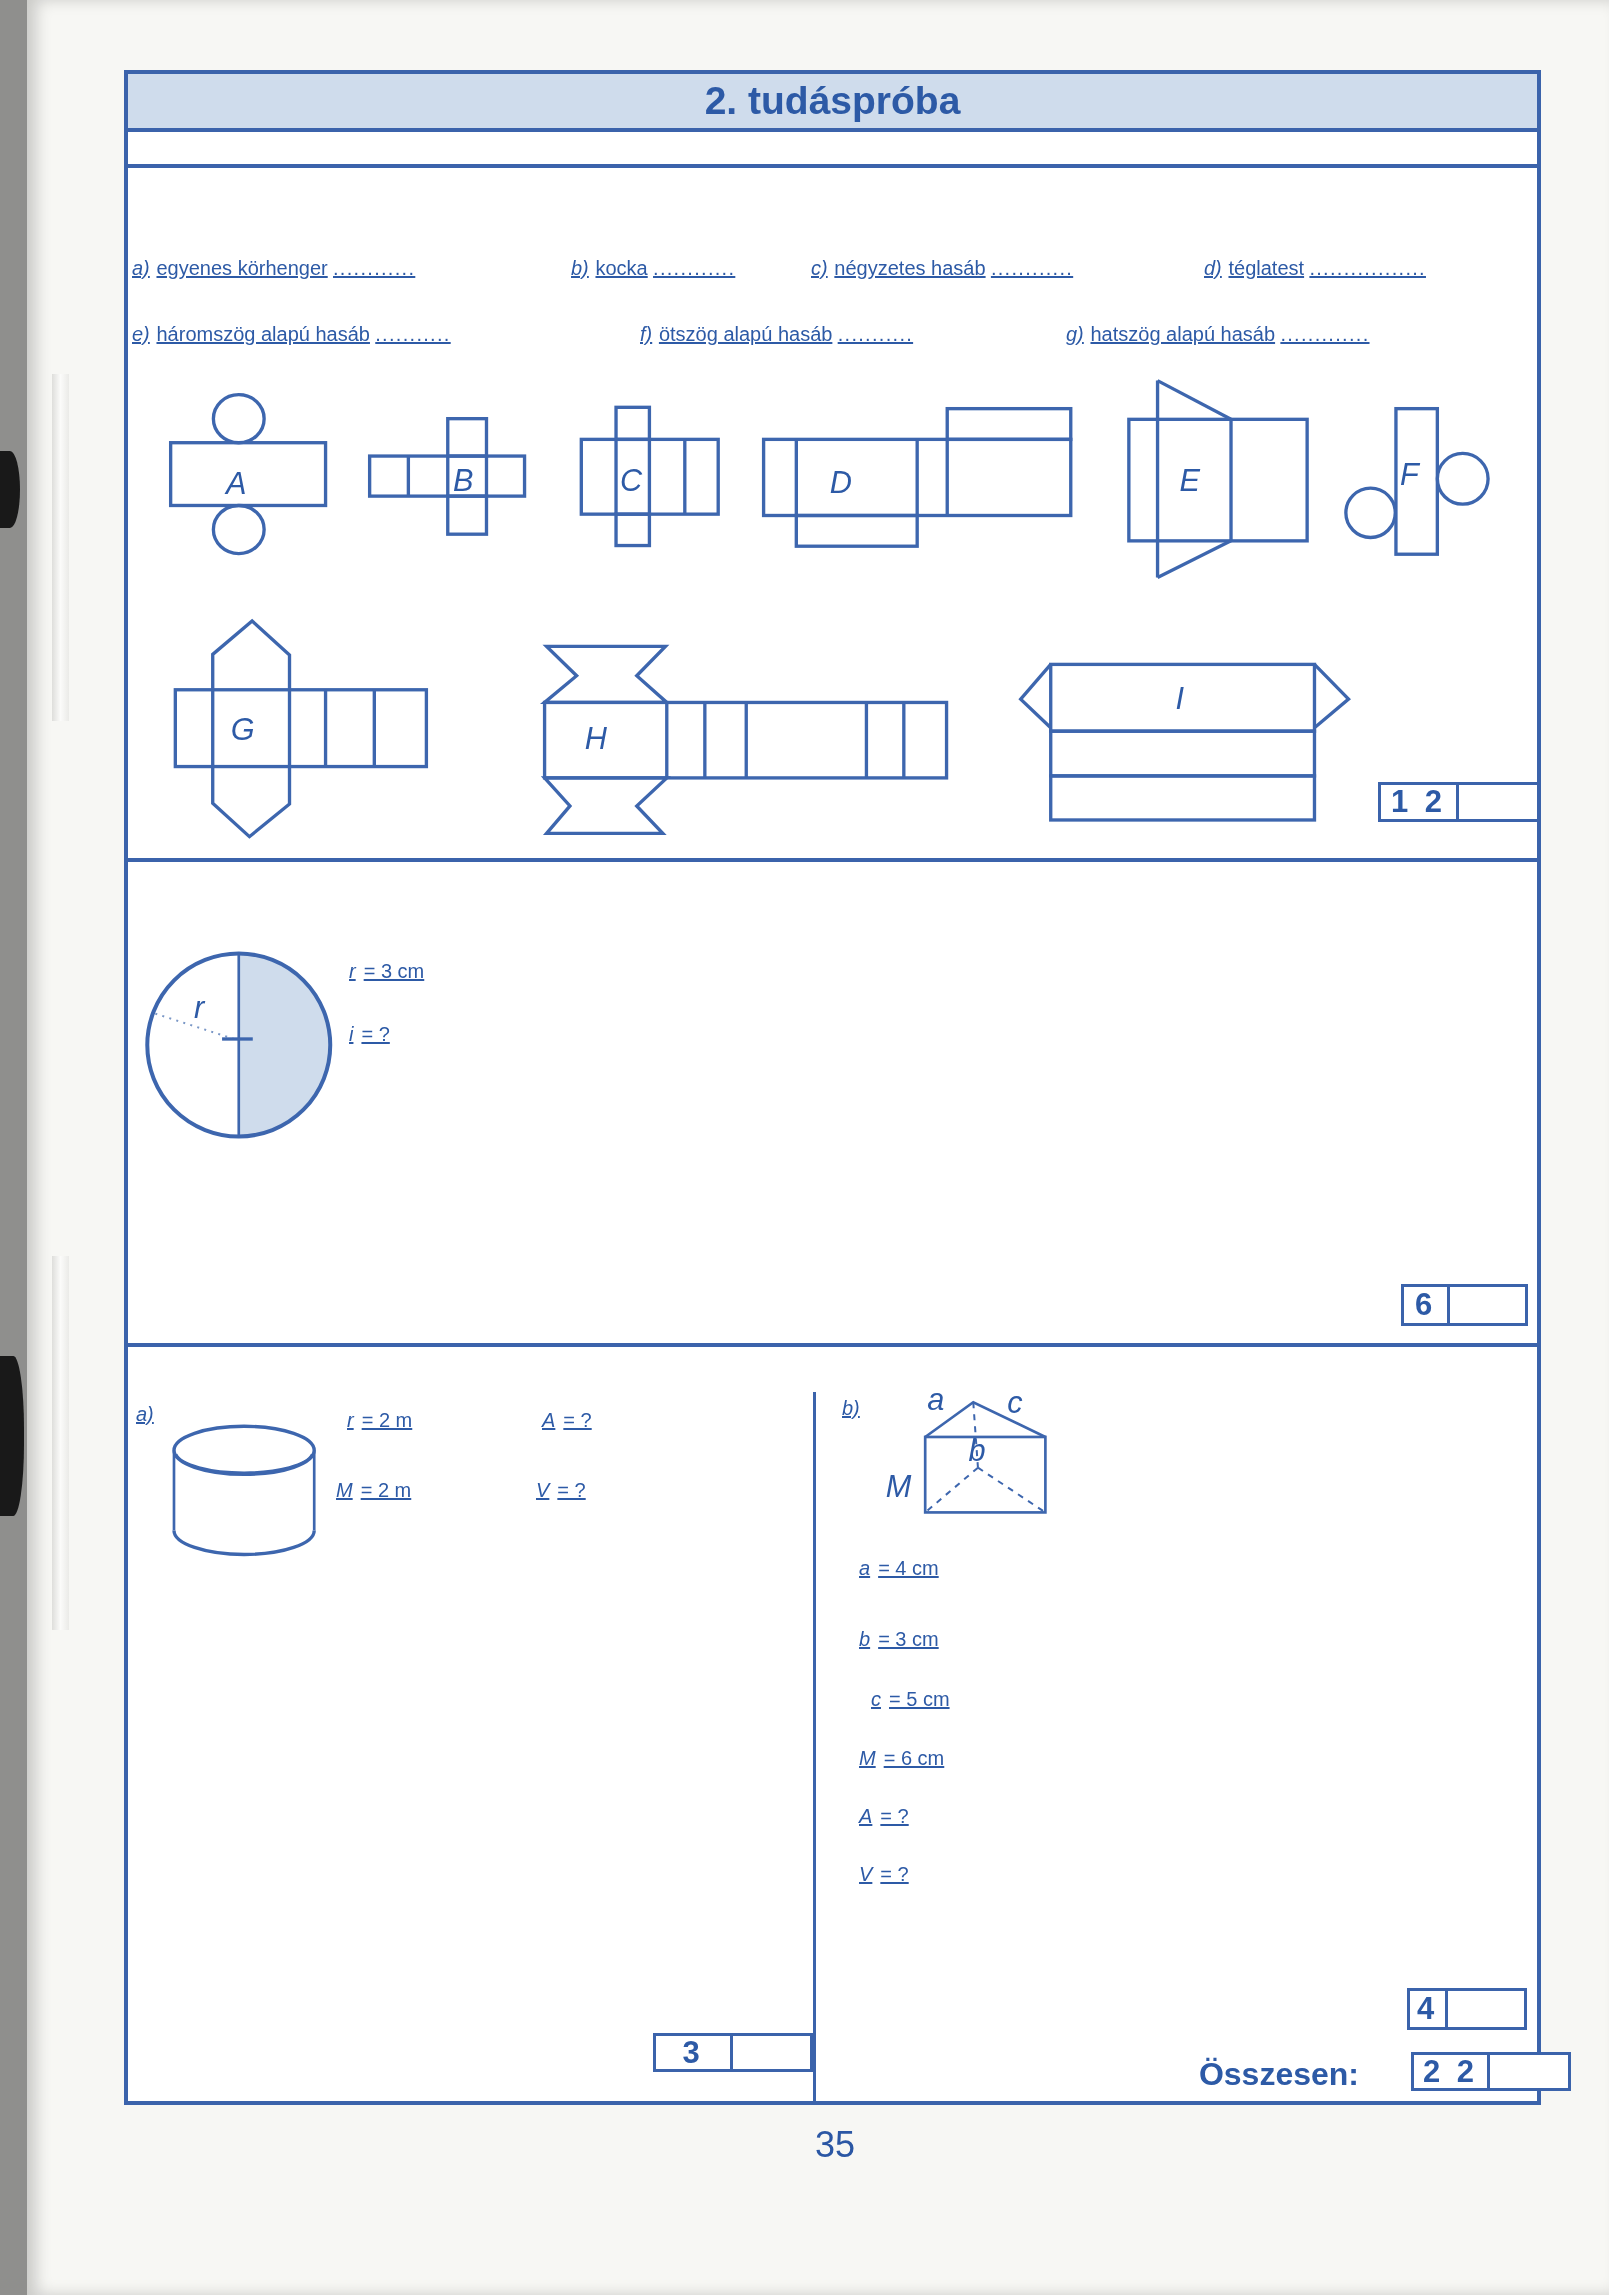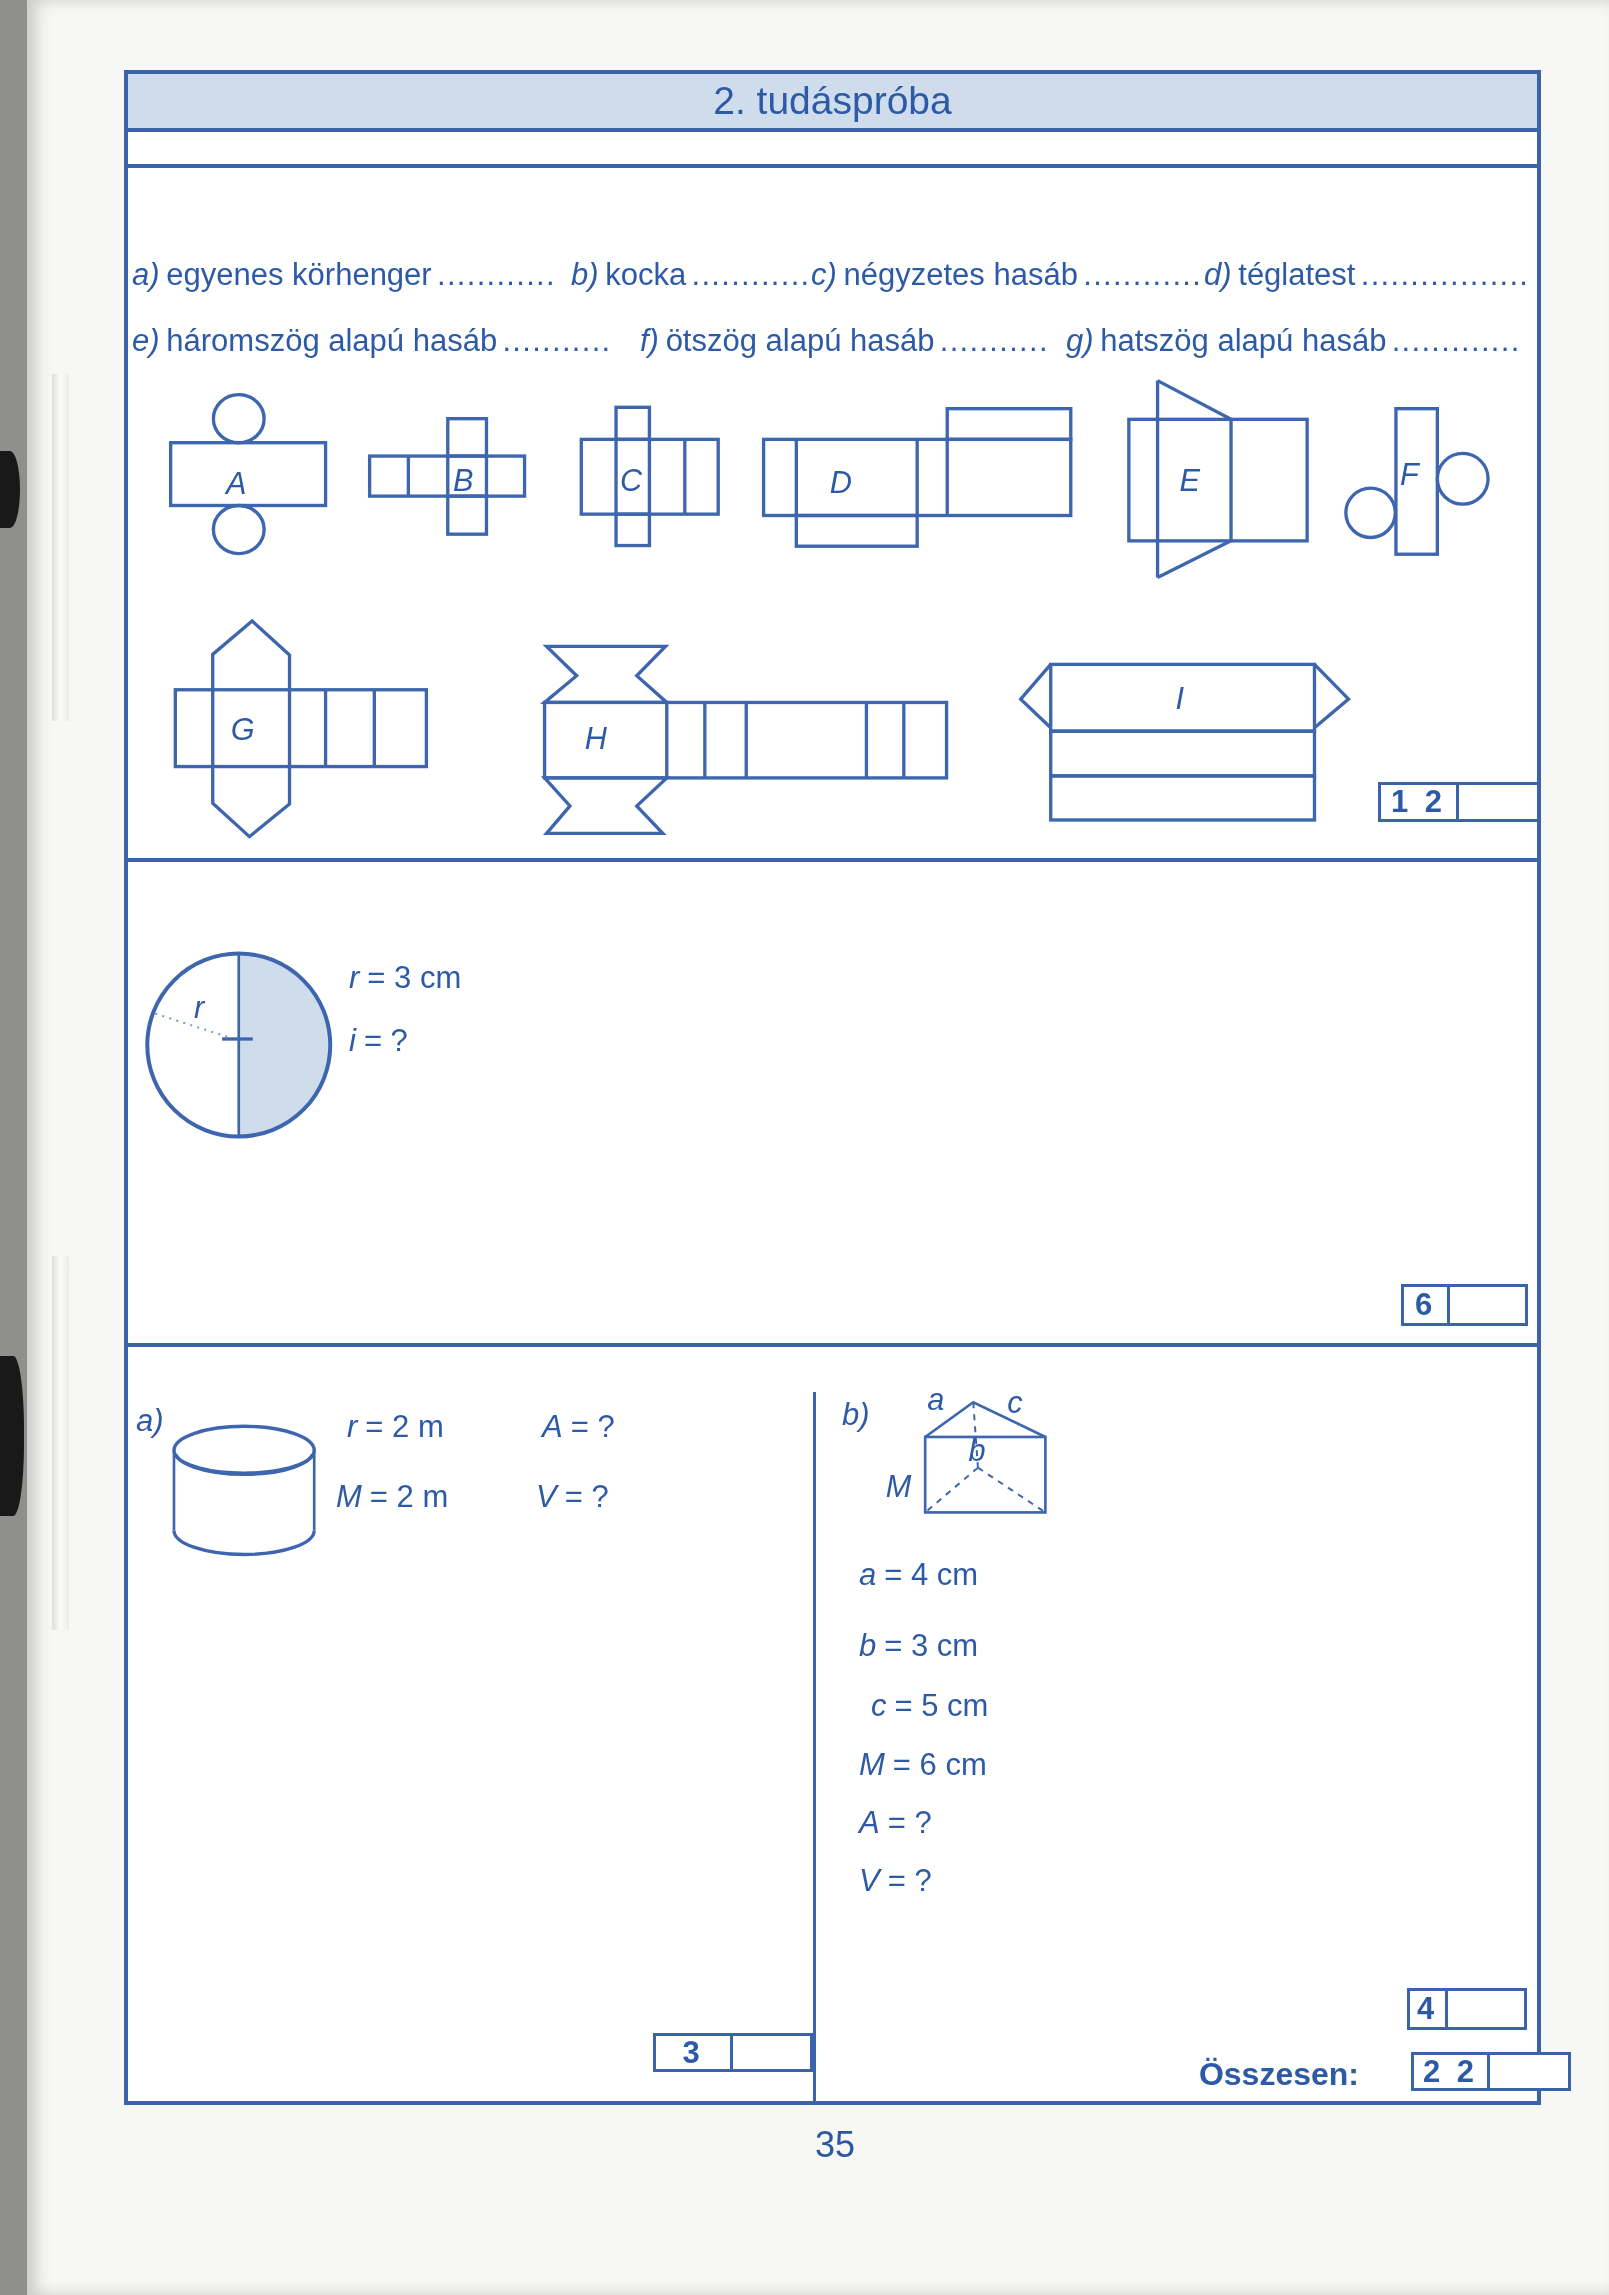--- a/index.html
+++ b/index.html
@@ -18,26 +18,26 @@
   .dark-mark{position:absolute;background:#191919;}
   
   #frame{
     position:absolute;left:124px;top:70px;width:1417px;height:2035px;
     border:4px solid #3b63ab;background:#fff;box-sizing:border-box;
   }
   .band{position:absolute;left:0;width:100%;box-sizing:border-box;border-bottom:4px solid #3b63ab;}
   .band.blue{background:#cfdcec;}
   .band.white{background:#fff;}
   .band-title{display:flex;align-items:center;justify-content:center;
-    font-size:39px;font-weight:normal;color:#2d5aa6;}
+    font-size:39px;font-weight:bold;color:#2d5aa6;}
   .band-header{display:flex;align-items:center;padding-left:10.7px;
     font-size:31px;font-weight:bold;color:#2d5aa6;letter-spacing:0.3px;}
   #col-divider{position:absolute;border-left:3.3px solid #3b63ab;}
   
-  .titem,.eq,.lbl{position:absolute;font-size:31px;color:#2d5aa6;white-space:nowrap;}
+  .titem,.eq,.lbl{position:absolute;font-size:20px;color:#2d5aa6;white-space:nowrap;text-decoration:underline;}
   .titem i{font-style:italic;margin-right:6.7px;}
   .titem .dots{letter-spacing:1.3px;margin-left:5.3px;}
   .eq i{font-style:italic;margin-right:8px;}
   .lbl{font-style:italic;}
   
   .score-box{position:absolute;display:flex;}
   .score-box .cell{border:3.3px solid #3b63ab;background:#fff;box-sizing:border-box;
     display:flex;align-items:center;justify-content:center;
     font-size:31px;font-weight:bold;color:#2d5aa6;letter-spacing:4px;}
   .score-box .cell + .cell{border-left:none;}

